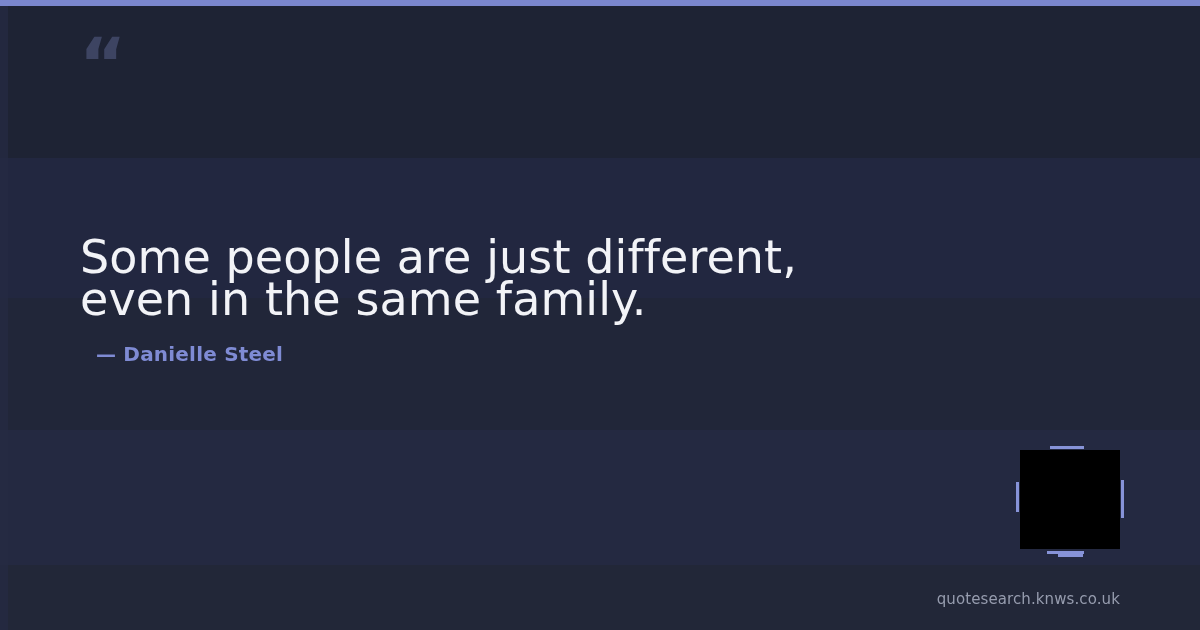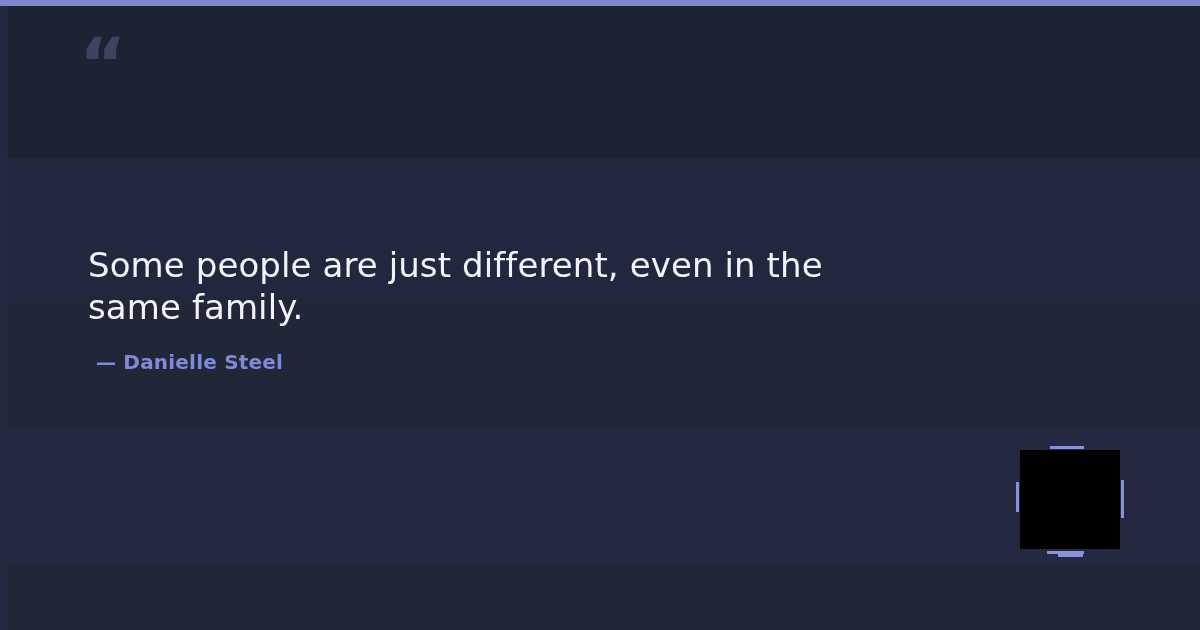--- a/index.html
+++ b/index.html
@@ -74,23 +74,23 @@
 
   #quote-body {
     position: absolute;
     left: 80px;
     top: 236px;
     width: 840px;
     z-index: 4;
   }
 
   #quote-text {
-    margin: 8px;
+    margin: 0;
     font-family: "DejaVu Sans", "Liberation Sans", sans-serif;
-    font-size: 34px;
+    font-size: 46px;
     font-weight: 400;
     line-height: 42px;
     color: #f2f3f7;
     letter-spacing: .1px;
   }
 
   #quote-attribution {
     margin: 22px 0 0 16px;
     font-family: "DejaVu Sans", "Liberation Sans", sans-serif;
     font-size: 20px;
@@ -160,14 +160,15 @@
 
   <div id="embedded-widget">
     <span class="widget-edge-mark edge-top"></span>
     <span class="widget-edge-mark edge-bottom"></span>
     <span class="widget-edge-mark edge-bottom-2"></span>
     <span class="widget-edge-mark edge-left"></span>
     <span class="widget-edge-mark edge-right"></span>
     <div id="widget-occluder"></div>
   </div>
 
+  <div id="site-watermark">quotesearch.knws.co.uk</div>
 
 </div>
 
 </body></html>

